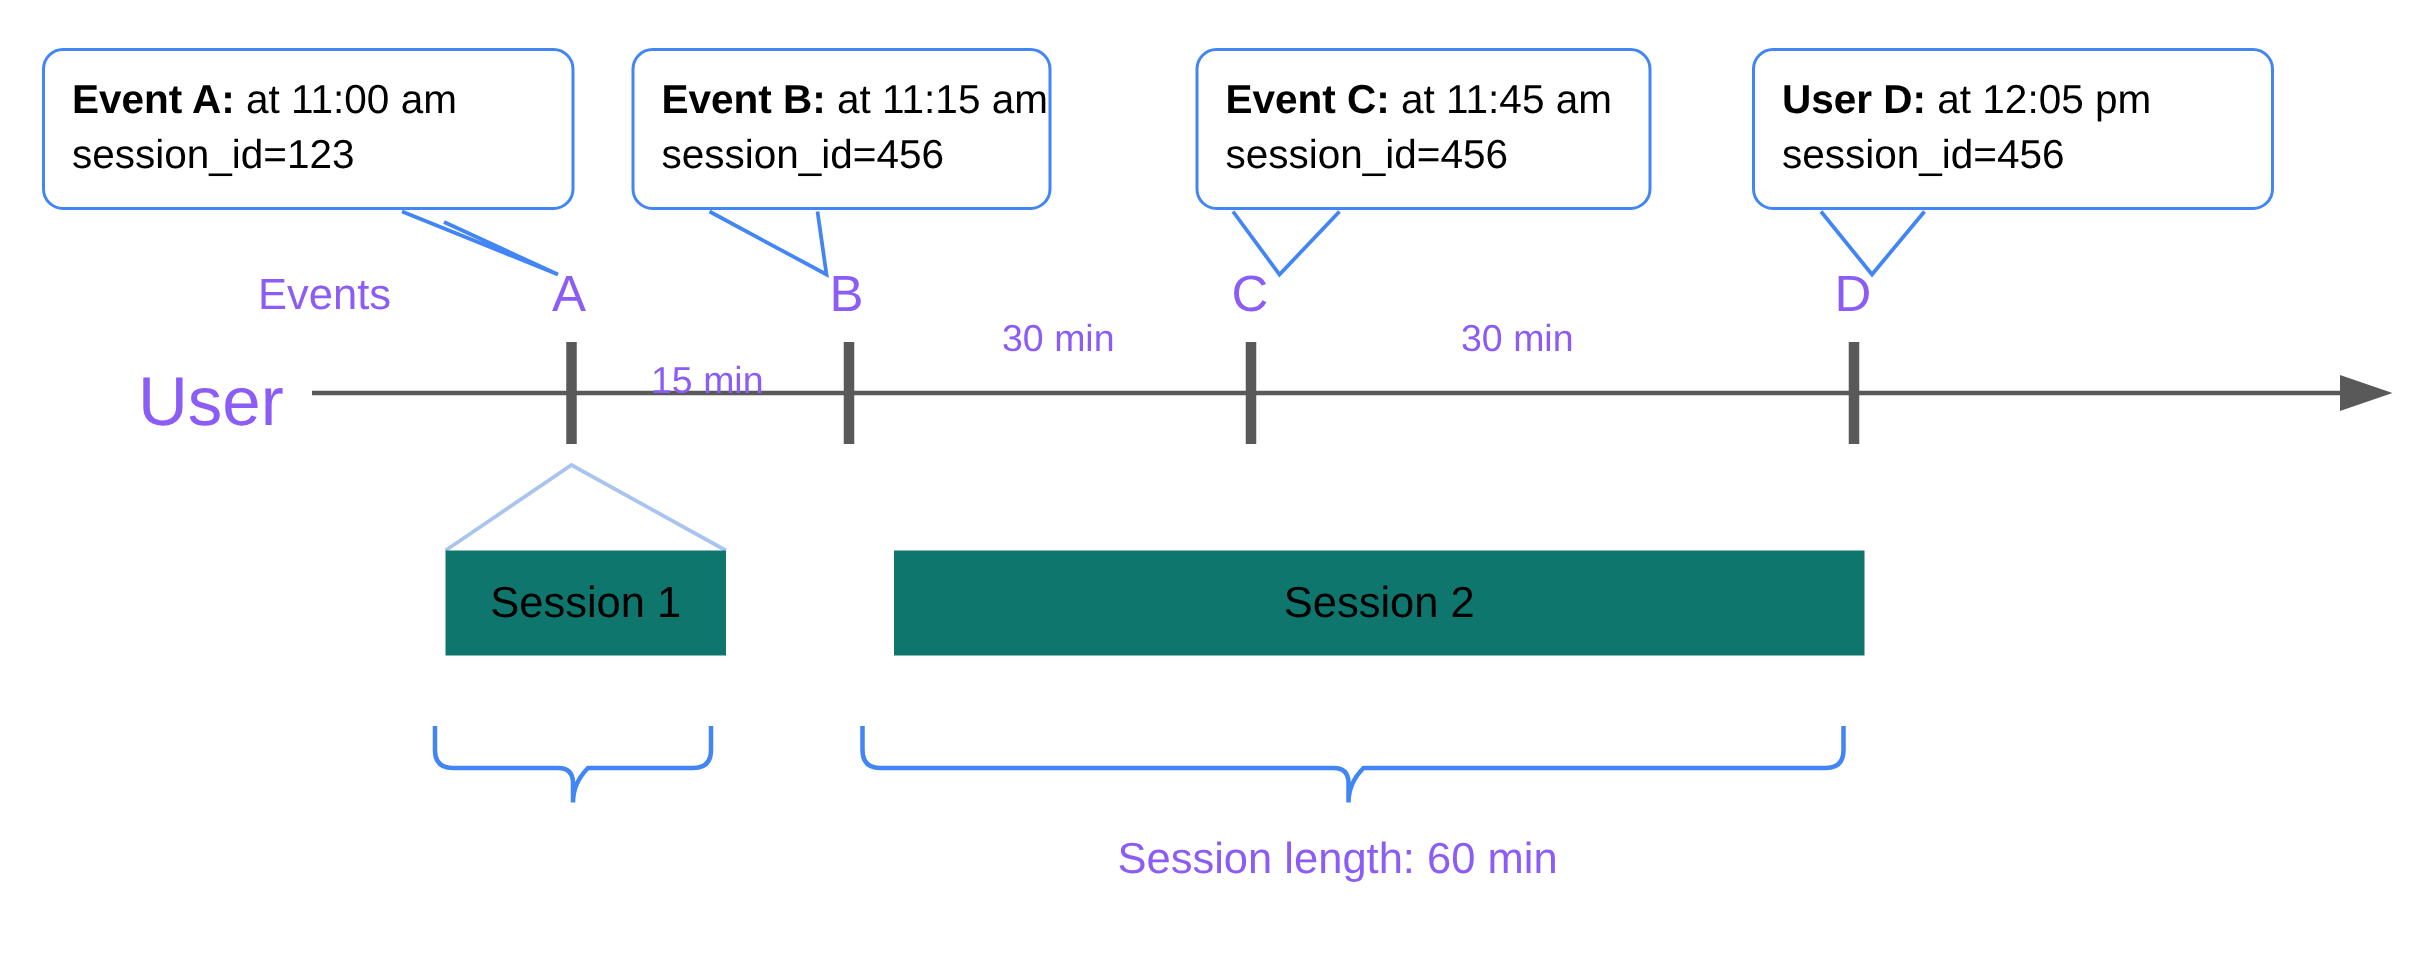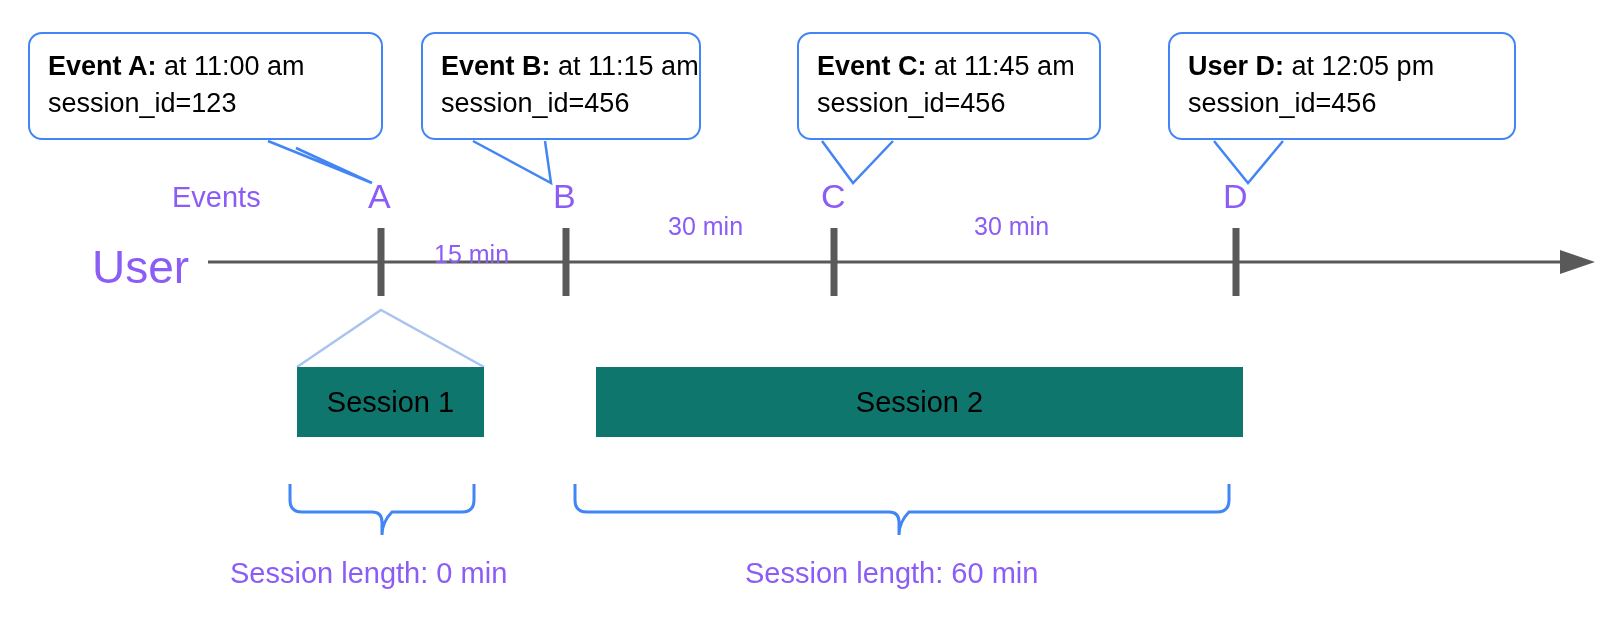--- a/index.html
+++ b/index.html
@@ -147,16 +147,15 @@
   <div class="lbl lbl-gap" style="left:974px; top:212px;">30 min</div>
 
   <div class="session-block" style="left:297px; top:367px; width:187px; height:70px;">
     <span>Session 1</span>
   </div>
 
   <div class="session-block" style="left:566px; top:367px; width:647px; height:70px;margin-left:30px;">
     <span>Session 2</span>
   </div>
 
-  <div class="lbl lbl-sesslen" style="left:230px; top:557px;">Session length: 0 min</div>
   <div class="lbl lbl-sesslen" style="left:745px; top:557px;text-align:right;">Session length: 60 min</div>
 
 </div>
 
 </body></html>

